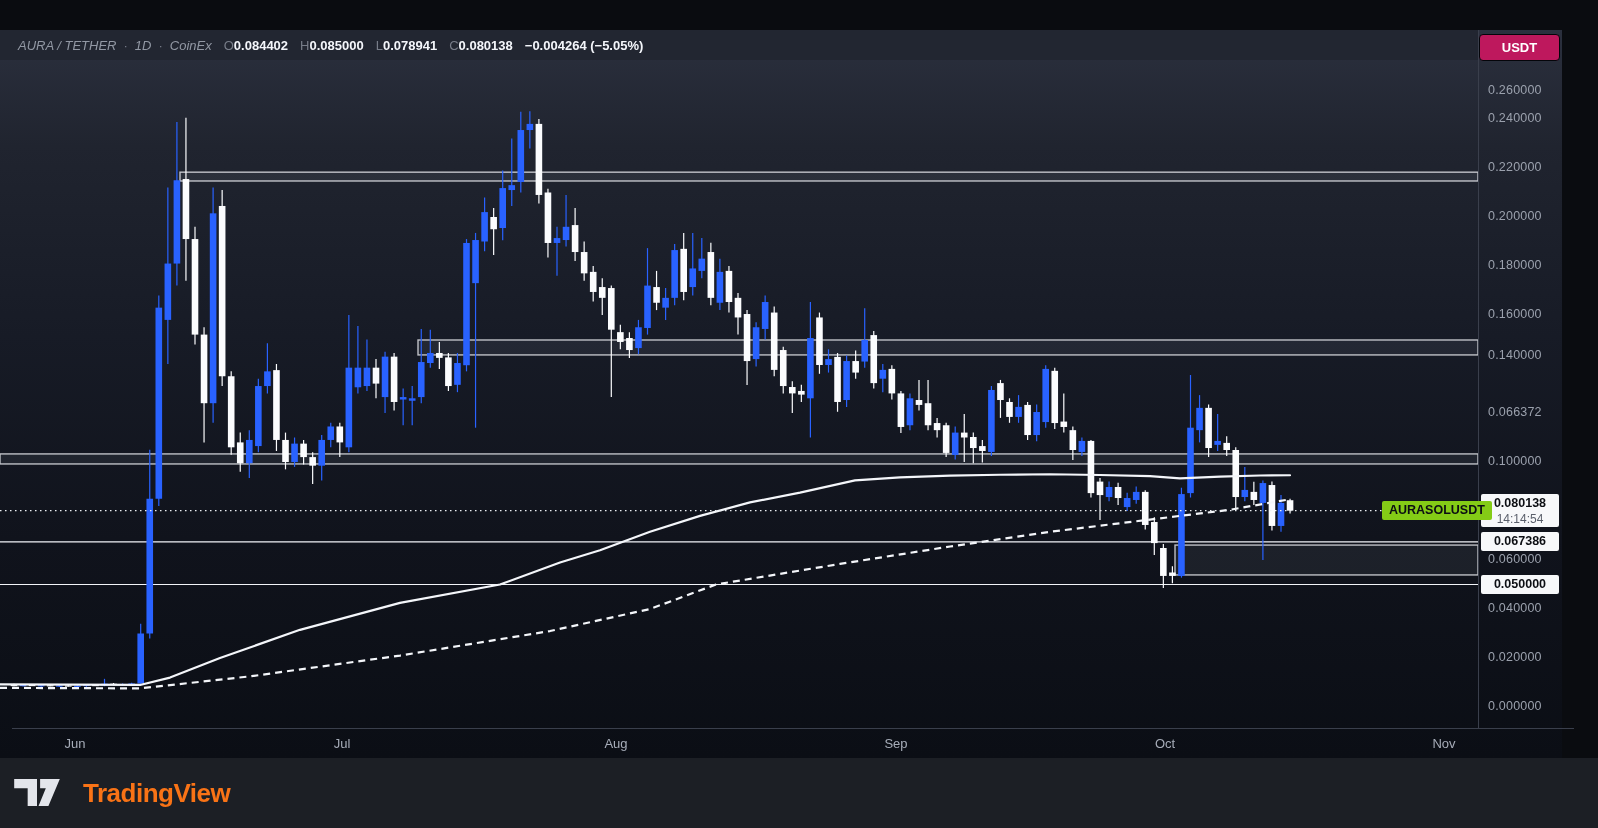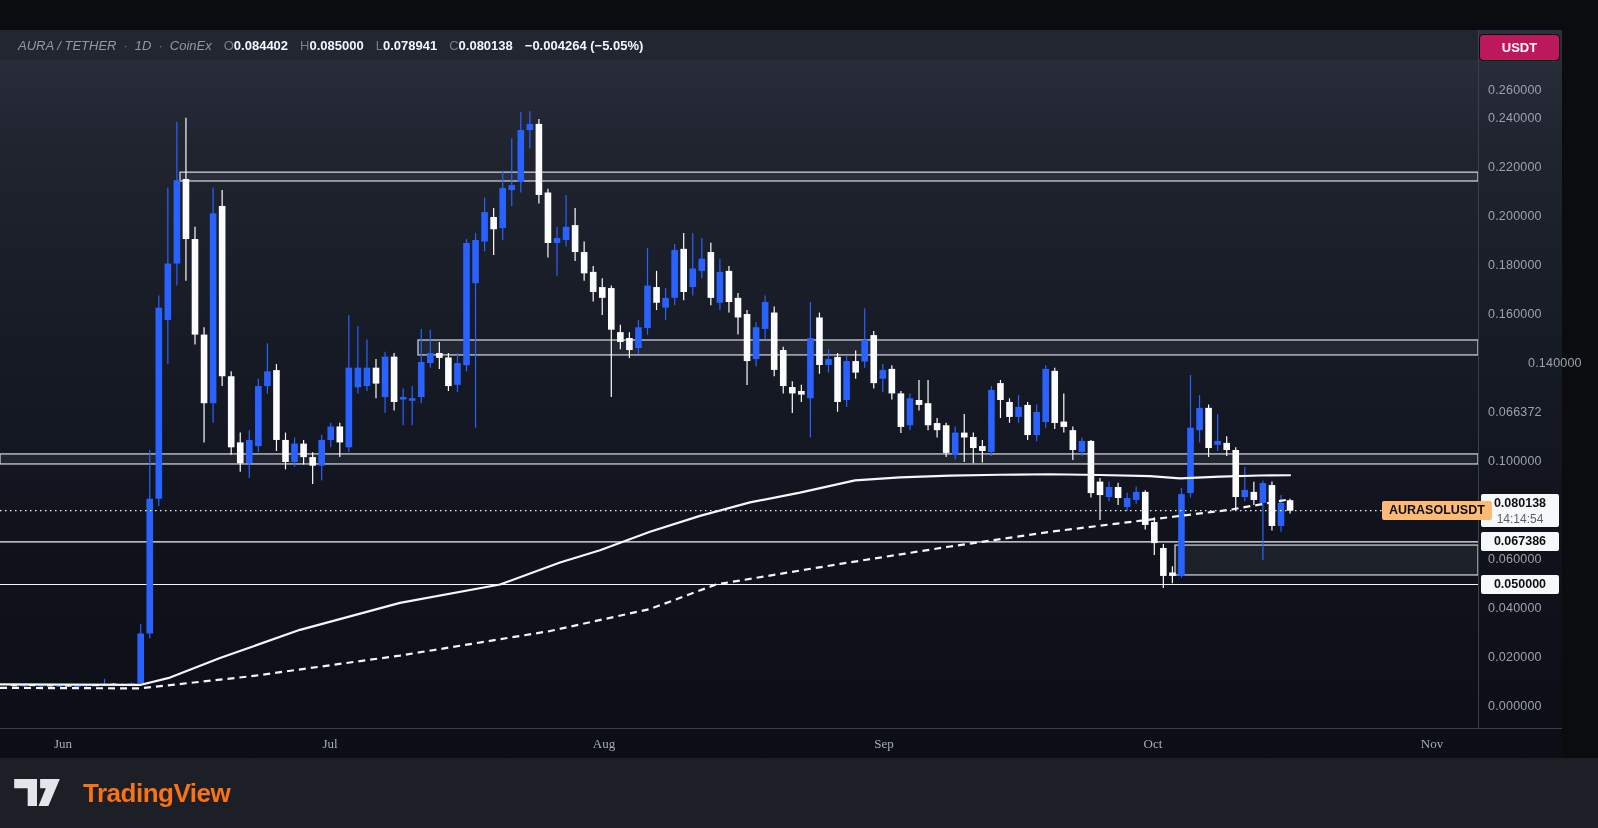--- a/index.html
+++ b/index.html
@@ -34,25 +34,25 @@
   .ptick{position:absolute;left:9px;color:#9ba1ad;font-size:12.5px;letter-spacing:.2px;}
   .pricebox{position:absolute;left:2px;width:78px;background:#f7f8fa;color:#0c0e13;border-radius:2px;
             font-size:12.5px;font-weight:700;text-align:center;box-sizing:border-box;}
   #curbox{line-height:17px;padding-top:1px;}
   #curbox .cd{font-weight:400;color:#5a5f6b;font-size:12px;line-height:15px;}
   .linebox{line-height:19px;}
   #usdt{position:absolute;left:1479px;top:34px;width:79px;height:25px;background:#be185d;border:1px solid #04050a;
         border-radius:4px;color:#fff;font-size:13px;font-weight:700;display:flex;align-items:center;justify-content:center;}
 
   
-  #floatlbl{position:absolute;background:#fdba74;color:#0c0e13;font-size:12.5px;font-weight:700;
+  #floatlbl{position:absolute;background:#84cc16;color:#0c0e13;font-size:12.5px;font-weight:700;
             border-radius:2px;height:19px;line-height:19px;padding:0 7px;}
 
   
-  #taxis{position:absolute;left:0;top:728px;width:1562px;height:30px;border-top:1px solid #3a3f4c;box-sizing:border-box;font-family:Liberation Serif, serif;}
+  #taxis{position:absolute;left:12px;top:728px;width:1562px;height:30px;border-top:1px solid #3a3f4c;box-sizing:border-box;}
   .mtick{position:absolute;top:7px;color:#a7adb9;font-size:13px;transform:translateX(-50%);}
 
   
   #footer{position:absolute;left:0;top:758px;width:1598px;height:70px;background:#1c1f25;
           display:flex;align-items:center;padding-left:14px;box-sizing:border-box;}
   #footer .word{color:#f97316;font-size:26px;font-weight:700;margin-left:23px;letter-spacing:-.5px;}
 </style>
 </head>
 <body>
 <div id="stage">
@@ -374,21 +374,21 @@
     <span class="chg">−0.004264 (−5.05%)</span>
   </div>
 
   <div id="paxis">
       <div class="ptick" style="top: 32px; margin-top: 21px;">0.260000</div>
       <div class="ptick" style="top: 81px;">0.240000</div>
       <div class="ptick" style="top: 130px;">0.220000</div>
       <div class="ptick" style="top: 179px;">0.200000</div>
       <div class="ptick" style="top: 228px;">0.180000</div>
       <div class="ptick" style="top: 277px;">0.160000</div>
-      <div class="ptick" style="top: 326px; margin-left: 40px;">0.140000</div>
+      <div class="ptick" style="top: 318px;">0.140000</div>
       <div class="ptick" style="top: 375px;">0.066372</div>
       <div class="ptick" style="top: 424px;">0.100000</div>
       <div class="ptick" style="top: 473px;">0.080000</div>
       <div class="ptick" style="top: 522px;">0.060000</div>
       <div class="ptick" style="top: 571px;">0.040000</div>
       <div class="ptick" style="top: 620px;">0.020000</div>
       <div class="ptick" style="top: 669px;">0.000000</div>
       <div class="pricebox" id="curbox" style="top: 463.662px;">0.080138<div class="cd">14:14:54</div></div>
       <div class="pricebox" style="top: 501.904px;">
         <div class="linebox">0.067386</div>

